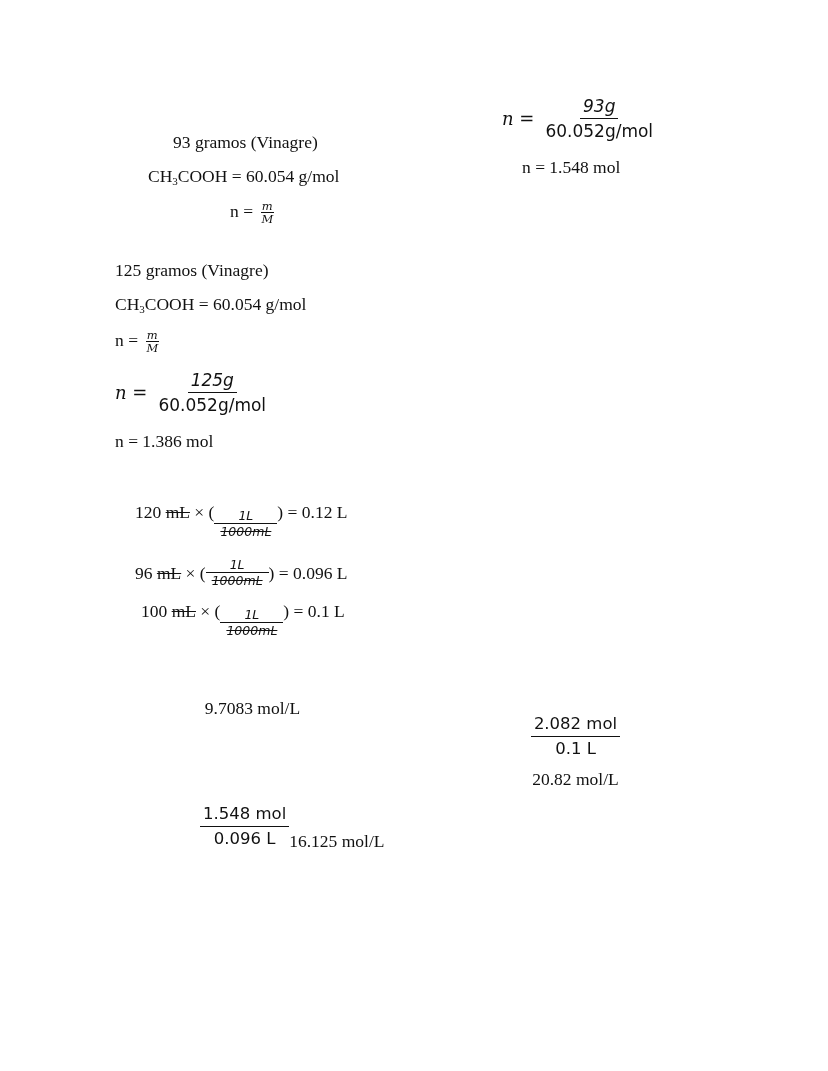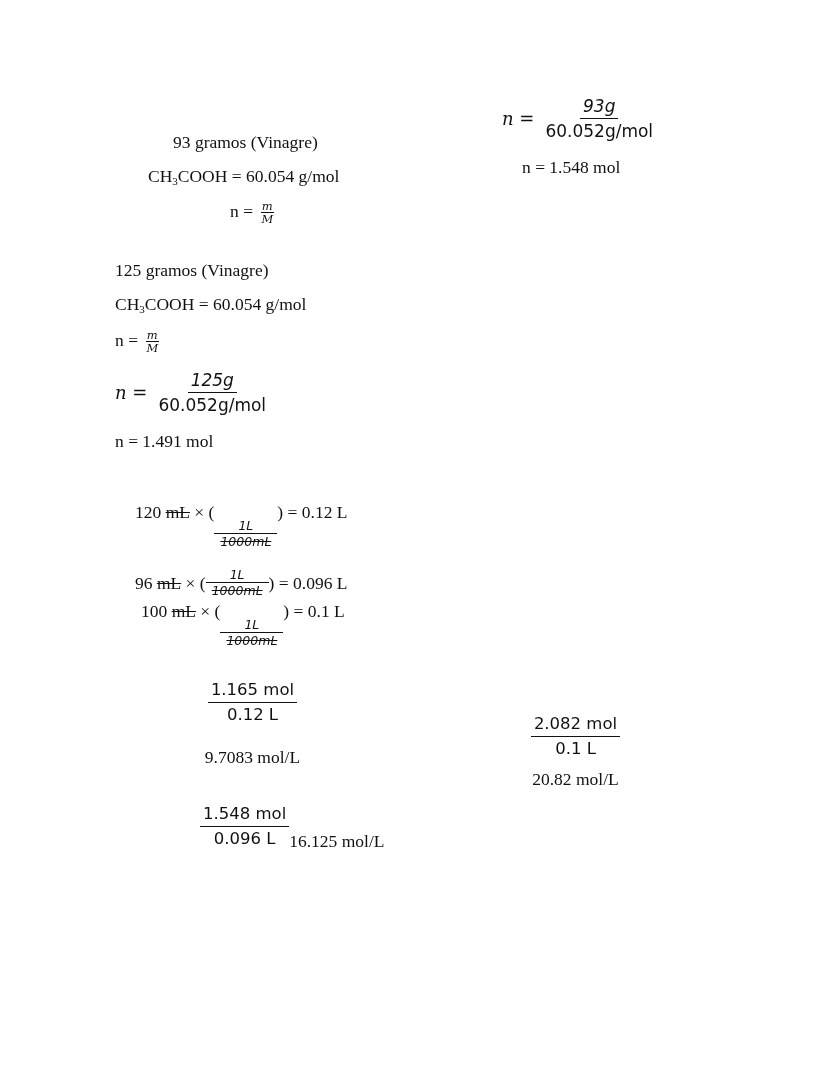--- a/index.html
+++ b/index.html
@@ -18,21 +18,21 @@
   .sfrac .num, .sfrac .den { font-family: "DejaVu Serif", serif; font-style: italic; font-size: 11.5px; line-height: 12px; padding: 0 1px; }
   .sfrac .num { border-bottom: 1px solid #111; }
 
   
   .lfrac { display: inline-flex; flex-direction: column; align-items: center; vertical-align: middle; }
   .lfrac .num, .lfrac .den { font-family: "DejaVu Sans", sans-serif; font-size: 17px; line-height: 24px; padding: 0 3px; }
   .lfrac .num { border-bottom: 1.3px solid #111; }
   .it { font-style: italic; }
 
   
-  .cfrac { display: inline-flex; flex-direction: column; align-items: center; vertical-align: middle; margin: 16px 3px; }
+  .cfrac { display: inline-flex; flex-direction: column; align-items: center; vertical-align: middle; margin: 6px 3px; }
   .cfrac .num, .cfrac .den { font-family: "DejaVu Sans", sans-serif; font-size: 12.5px; line-height: 15px; padding: 0 3px; }
   .cfrac .num { border-bottom: 1.2px solid #111; width: 100%; text-align: center; }
   .strike { text-decoration: line-through; }
 
   
   .mfrac { display: flex; flex-direction: column; align-items: center; }
   .mfrac .num, .mfrac .den { font-family: "DejaVu Sans", sans-serif; font-size: 16.5px; line-height: 24px; padding: 0 3px; }
   .mfrac .num { border-bottom: 1.3px solid #111; }
 </style>
 </head>
@@ -66,21 +66,21 @@
     <span class="den">M</span>
   </span>
 </div>
 <div class="abs" style="left:115px; top:368px; display:flex; align-items:center;">
   <span class="math" style="font-size:18px; margin-right:8px;">n =</span>
   <span class="lfrac">
     <span class="num it">125g</span>
     <span class="den">60.052g/mol</span>
   </span>
 </div>
-<div class="abs txt" style="left:115px; top:431px;">n = 1.491 mol</div>
+<div class="abs txt" style="left:115px; top:431px;">n = 1.386 mol</div>
 
 <div class="abs txt" style="left:135px; top:502px; display:flex; align-items:flex-start;">
   <span>120</span>&nbsp;<span class="strike">mL</span>&nbsp;<span>× (</span>
   <span class="cfrac">
     <span class="num it">1L</span>
     <span class="den"><span class="strike it">1000mL</span></span>
   </span>
   <span>) = 0.12 L</span>
 </div>
 <div class="abs txt" style="left:135px; top:551px; display:flex; align-items:center;">
@@ -94,24 +94,20 @@
 <div class="abs txt" style="left:141px; top:601px; display:flex; ">
   <span>100</span>&nbsp;<span class="strike">mL</span>&nbsp;<span>× (</span>
   <span class="cfrac">
     <span class="num it">1L</span>
     <span class="den"><span class="strike it">1000mL</span></span>
   </span>
   <span>) = 0.1 L</span>
 </div>
 
 <div class="abs" style="left:200px; top:678px; width:105px; display:flex; flex-direction:column; align-items:center;">
-  <div class="mfrac">
-    <span class="num">1.165 mol</span>
-    <span class="den">0.12 L</span>
-  </div>
   <div class="txt" style="margin-top:20px;">9.7083 mol/L</div>
 </div>
 
 <div class="abs" style="left:200px; top:802px; width:105px; display:flex; flex-direction:row; align-items:flex-end;">
   <div class="mfrac">
     <span class="num">1.548 mol</span>
     <span class="den">0.096 L</span>
   </div>
   <div class="txt" style="margin-top:6px;">16.125 mol/L</div>
 </div>

